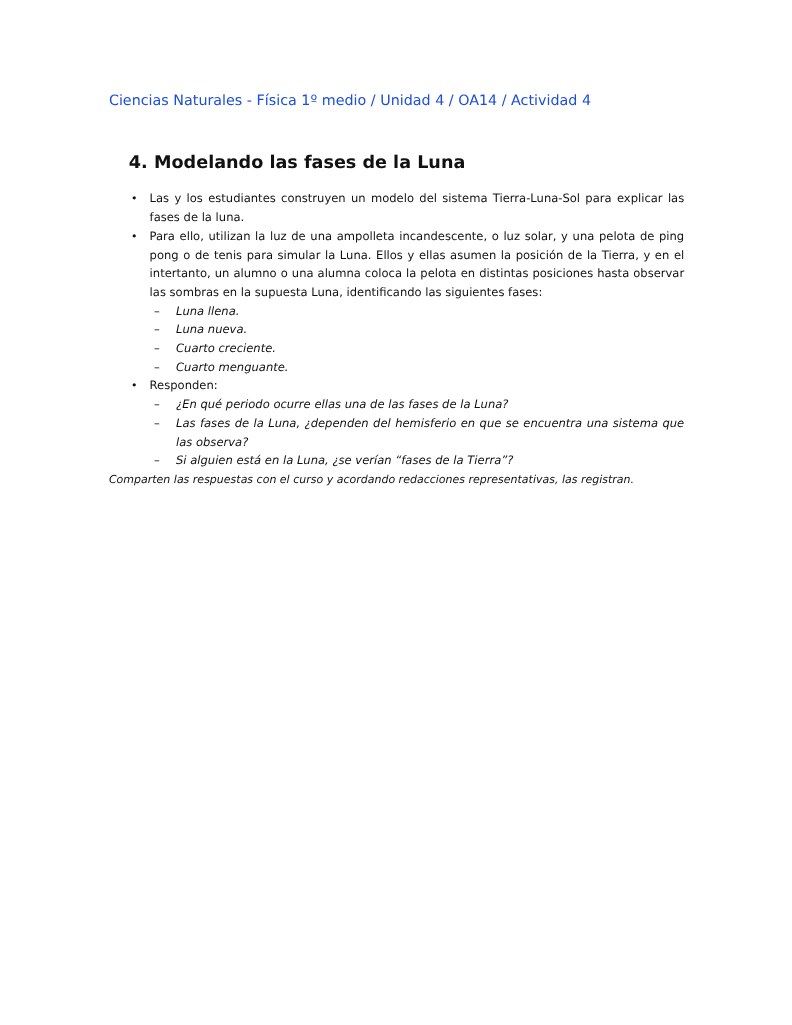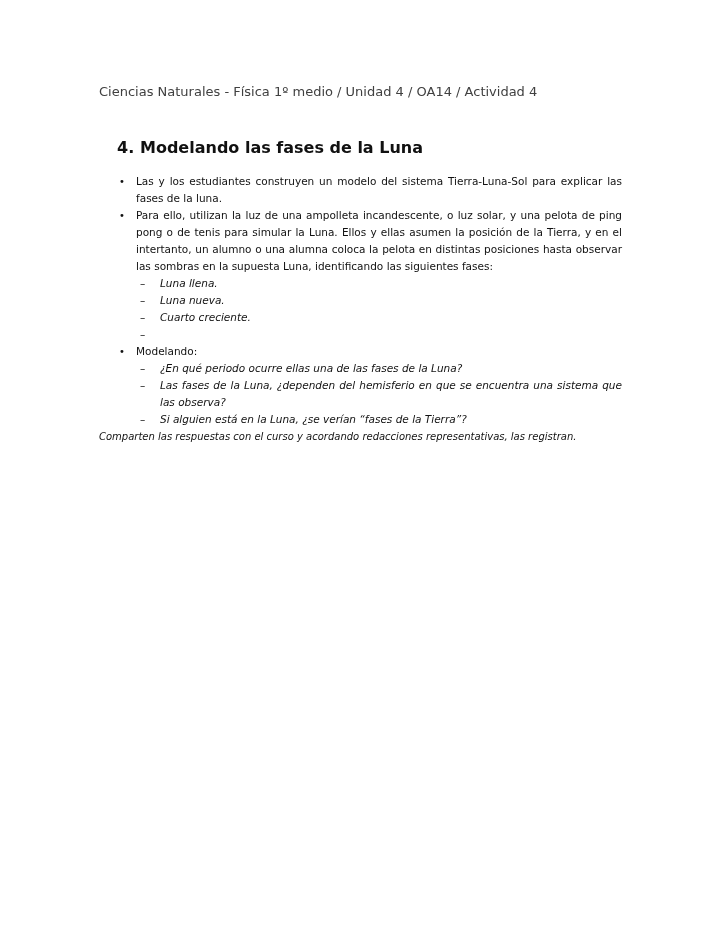--- a/index.html
+++ b/index.html
@@ -75,21 +75,21 @@
     text-align: justify;
     font-style: italic;
   }
 </style>
 </head>
 <body>
 
 <div class="page">
   <div class="doc">
 
-    <div class="breadcrumb" style="color: #404040;">Ciencias Naturales - Física 1º medio / Unidad 4 / OA14 / Actividad 4</div>
+    <div class="breadcrumb" style="color: #1d4ed8;">Ciencias Naturales - Física 1º medio / Unidad 4 / OA14 / Actividad 4</div>
 
     <div class="activity-heading">
       <span class="num">4.</span><span>Modelando las fases de la Luna</span>
     </div>
 
     <div class="list">
 
       <div class="bullet-item">
         <span class="marker">•</span>
         <span class="btext">Las y los estudiantes construyen un modelo del sistema Tierra-Luna-Sol para explicar las fases de la luna.</span>
@@ -107,25 +107,26 @@
       <div class="sub-item">
         <span class="marker">–</span>
         <span class="stext">Luna nueva.</span>
       </div>
       <div class="sub-item">
         <span class="marker">–</span>
         <span class="stext">Cuarto creciente.</span>
       </div>
       <div class="sub-item">
         <span class="marker">–</span>
+        <span class="stext">Cuarto menguante.</span>
       </div>
 
       <div class="bullet-item">
         <span class="marker">•</span>
-        <span class="btext">Modelando:</span>
+        <span class="btext">Responden:</span>
       </div>
 
       <div class="sub-item">
         <span class="marker">–</span>
         <span class="stext">¿En qué periodo ocurre ellas una de las fases de la Luna?</span>
       </div>
       <div class="sub-item">
         <span class="marker">–</span>
         <span class="stext">Las fases de la Luna, ¿dependen del hemisferio en que se encuentra una sistema que las observa?</span>
       </div>

